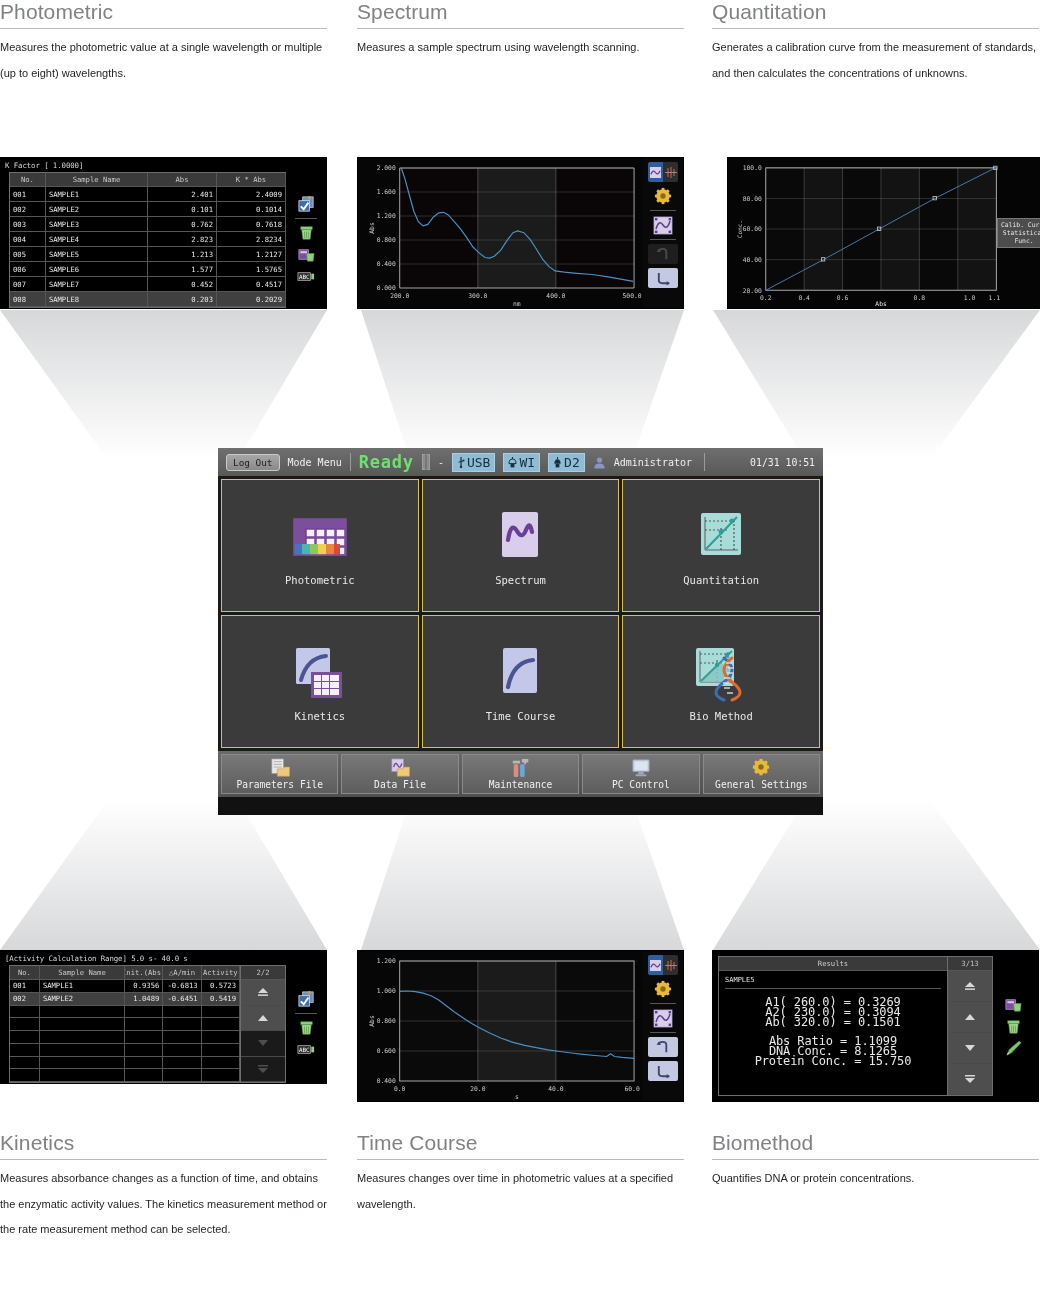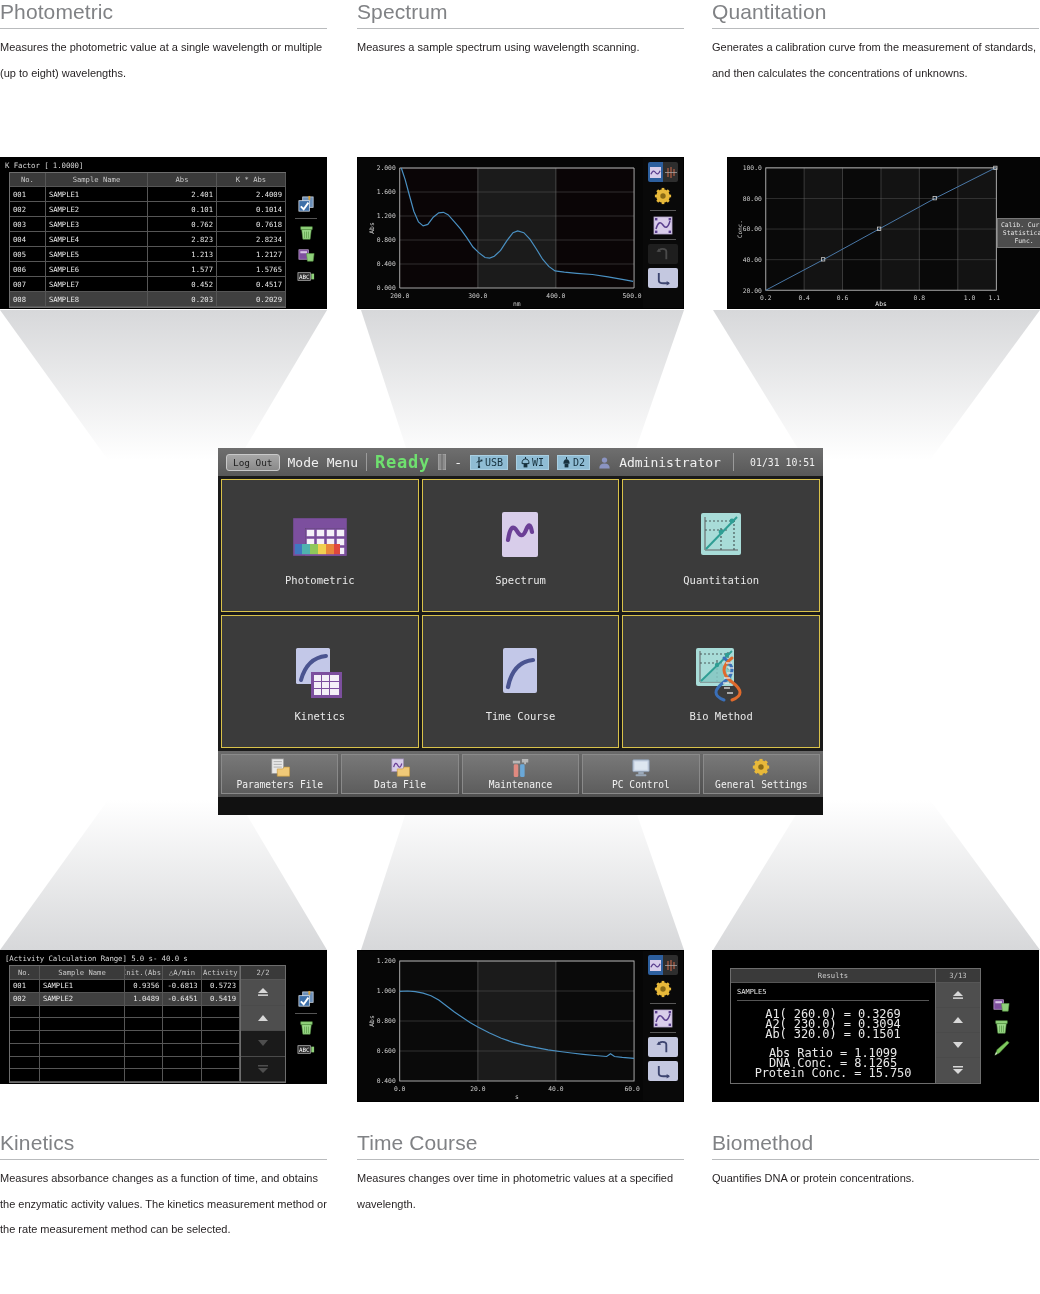--- a/index.html
+++ b/index.html
@@ -131,30 +131,30 @@
   .c-statusbar {
     height: 28px; background: linear-gradient(#6f6f6f,#585858);
     display: flex; align-items: center; padding: 0 8px; gap: 8px;
   }
   .cs-btn {
     background: linear-gradient(#a6a6a6,#8a8a8a); border: 1px solid #c9c9c9;
     color: #1f1f1f; font-family: "DejaVu Sans Mono", monospace;
     font-size: 9.4px; padding: 2px 6px; border-radius: 3px;
   }
   .cs-txt {
-    color: #f0f0f0; font-family: "DejaVu Sans Mono", monospace; font-size: 13px;
+    color: #f0f0f0; font-family: "DejaVu Sans Mono", monospace; font-size: 10px;
   }
   .cs-ready {
     color: #6fe06f; font-family: "DejaVu Sans Mono", monospace;
     font-size: 17px; font-weight: bold; letter-spacing: .8px;
   }
   .cs-sep { width: 1px; height: 18px; background: #9b9b9b; }
   .cs-tag {
     background: #8fbcd4; color: #16303d; border: 1px solid #a9cfe2;
-    font-family: "DejaVu Sans Mono", monospace; font-size: 10px;
+    font-family: "DejaVu Sans Mono", monospace; font-size: 13px;
     padding: 1px 4px; display: flex; align-items: center; gap: 2px;
   }
   .cs-time { margin-left: auto; color: #f0f0f0;
     font-family: "DejaVu Sans Mono", monospace; font-size: 9.8px; }
 
   .c-grid {
     padding: 3px; display: grid; grid-template-columns: 1fr 1fr 1fr;
     grid-template-rows: 1fr 1fr; gap: 3px; height: 275px; background: #1a1a1a;
   }
   .mode-tile {
@@ -936,21 +936,21 @@
     <div class="gt" style="background:#c4c8e0">
       <svg width="17" height="15" viewBox="0 0 18 16">
           <path d="M4 2 L4 10 Q4 13 9 13 L15 13" stroke="#3d4570" stroke-width="2" fill="none"></path>
           <path d="M15.8 13 L12.4 10.6 L12.4 15.4 Z" fill="#3d4570"></path>
         </svg>
     </div>
   </div>
 </div>
 
 <div class="shot tbl-shot" style="left:712px;top:950px;width:327px;height:152px;">
-  <div class="tbl-wrap" style="padding:17px;">
+  <div class="tbl-wrap" style="padding:5px;">
     <div class="res-main">
       <div class="res-hdr">Results</div>
       <div class="res-body">
         <div class="res-sample">SAMPLE5</div>
         <div class="res-line">A1( 260.0) =  0.3269</div>
         <div class="res-line">A2( 230.0) =  0.3094</div>
         <div class="res-line">Ab( 320.0) =  0.1501</div>
         <div class="res-gap"></div>
         <div class="res-line">Abs Ratio =  1.1099</div>
         <div class="res-line">DNA Conc. =  8.1265</div>

